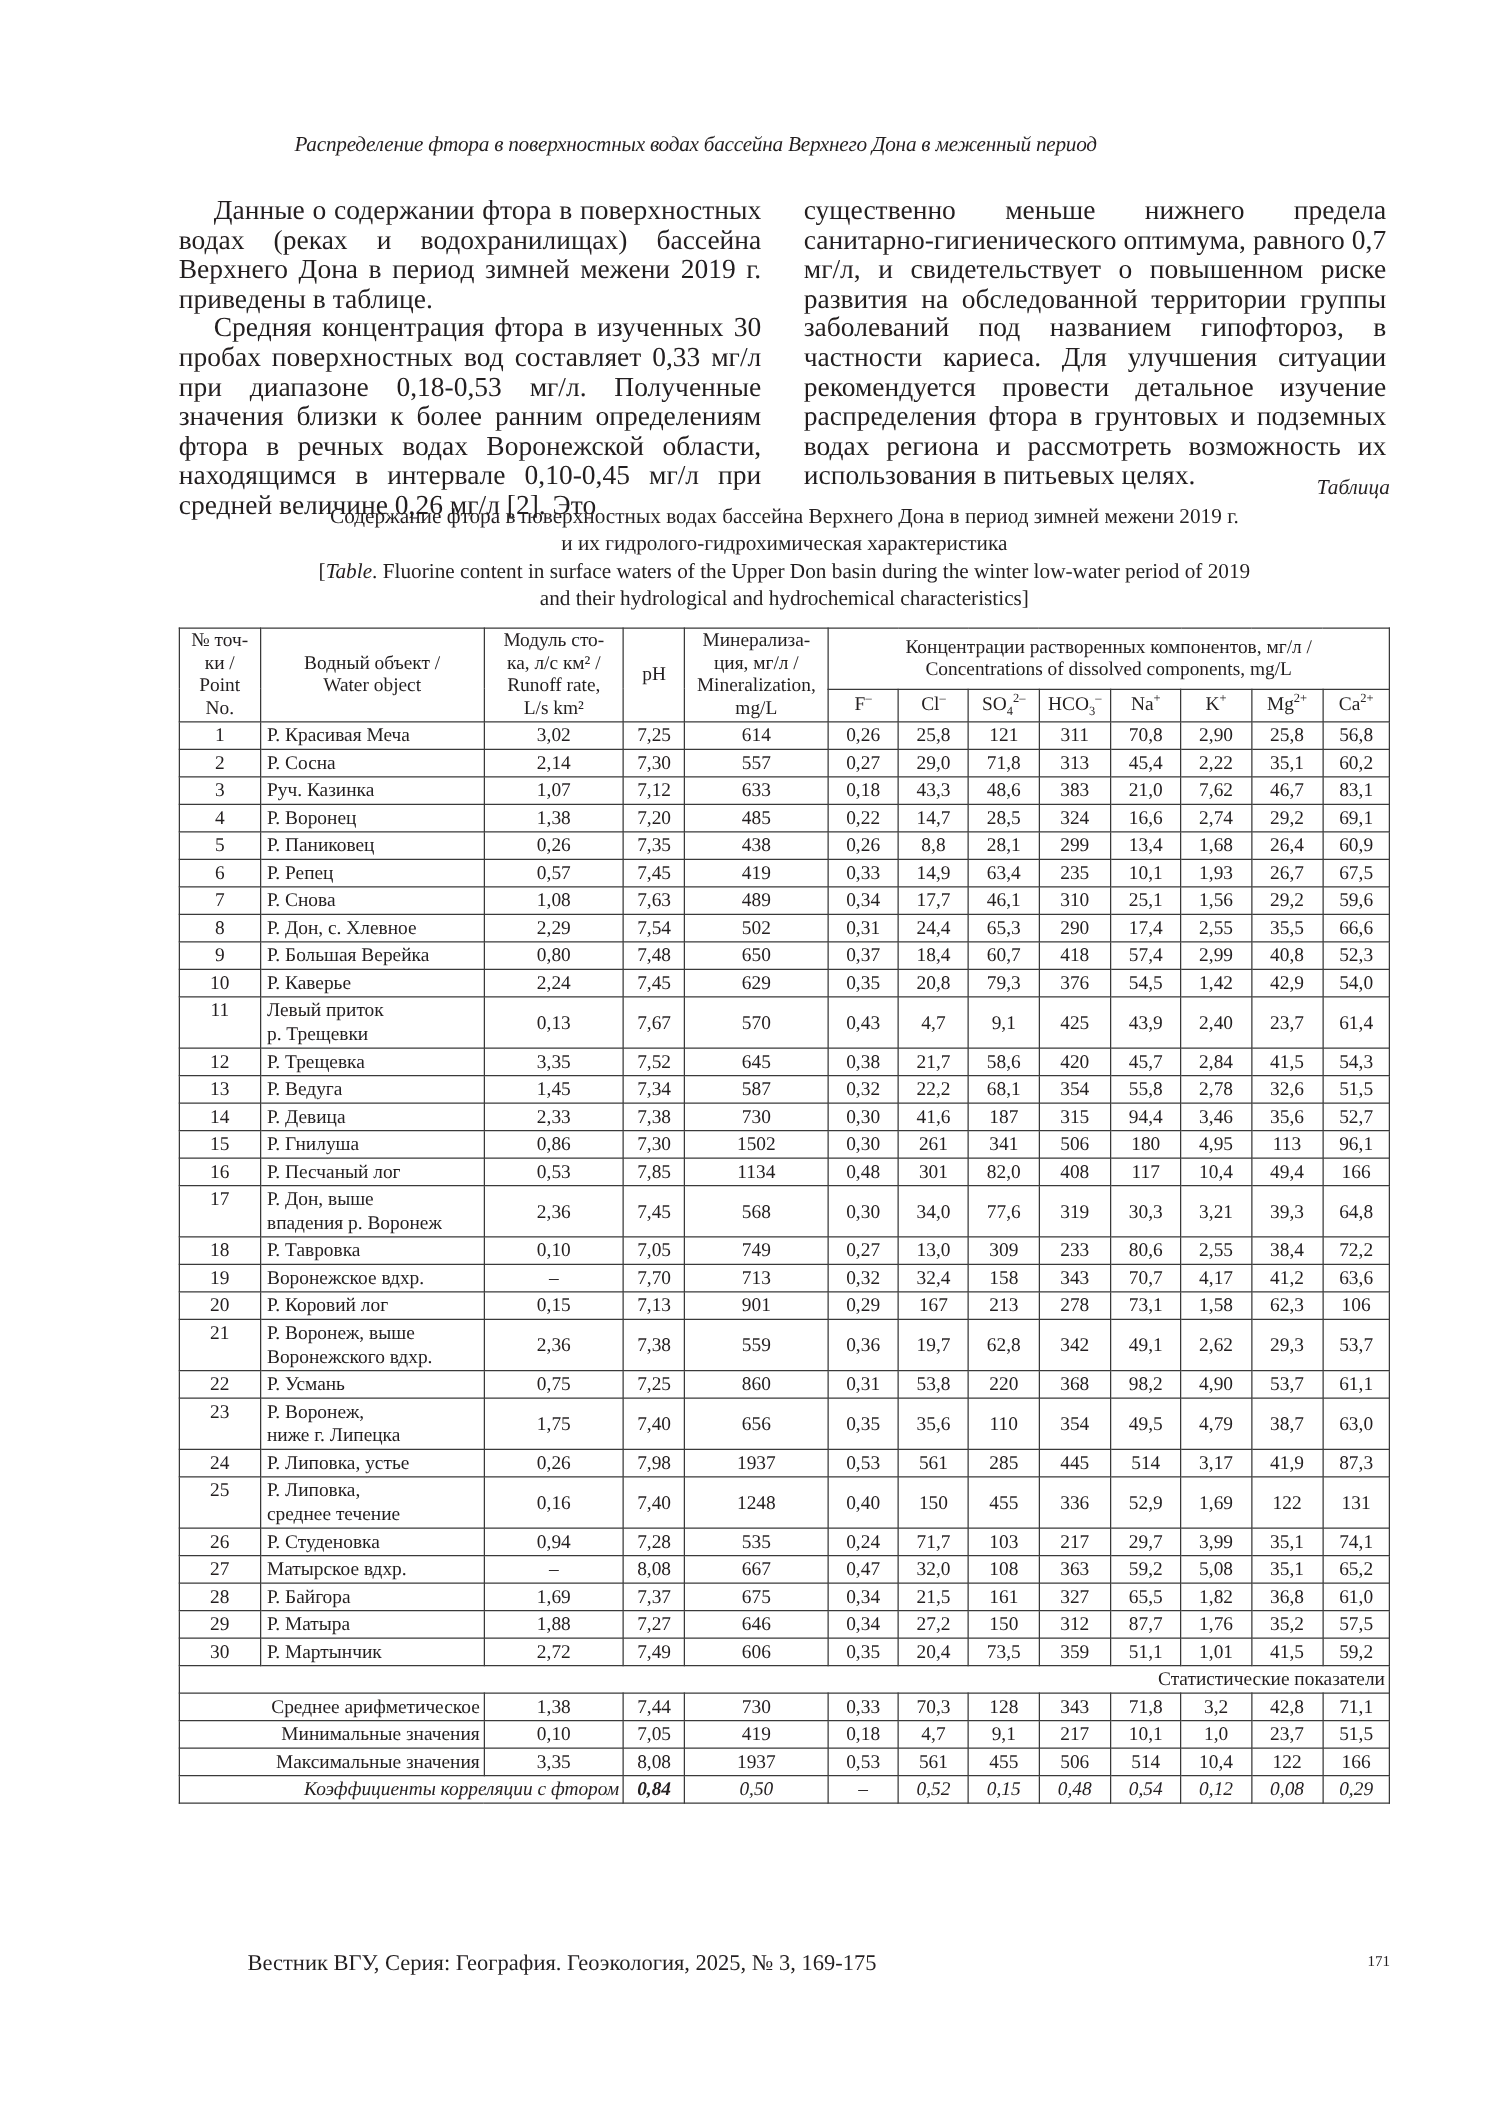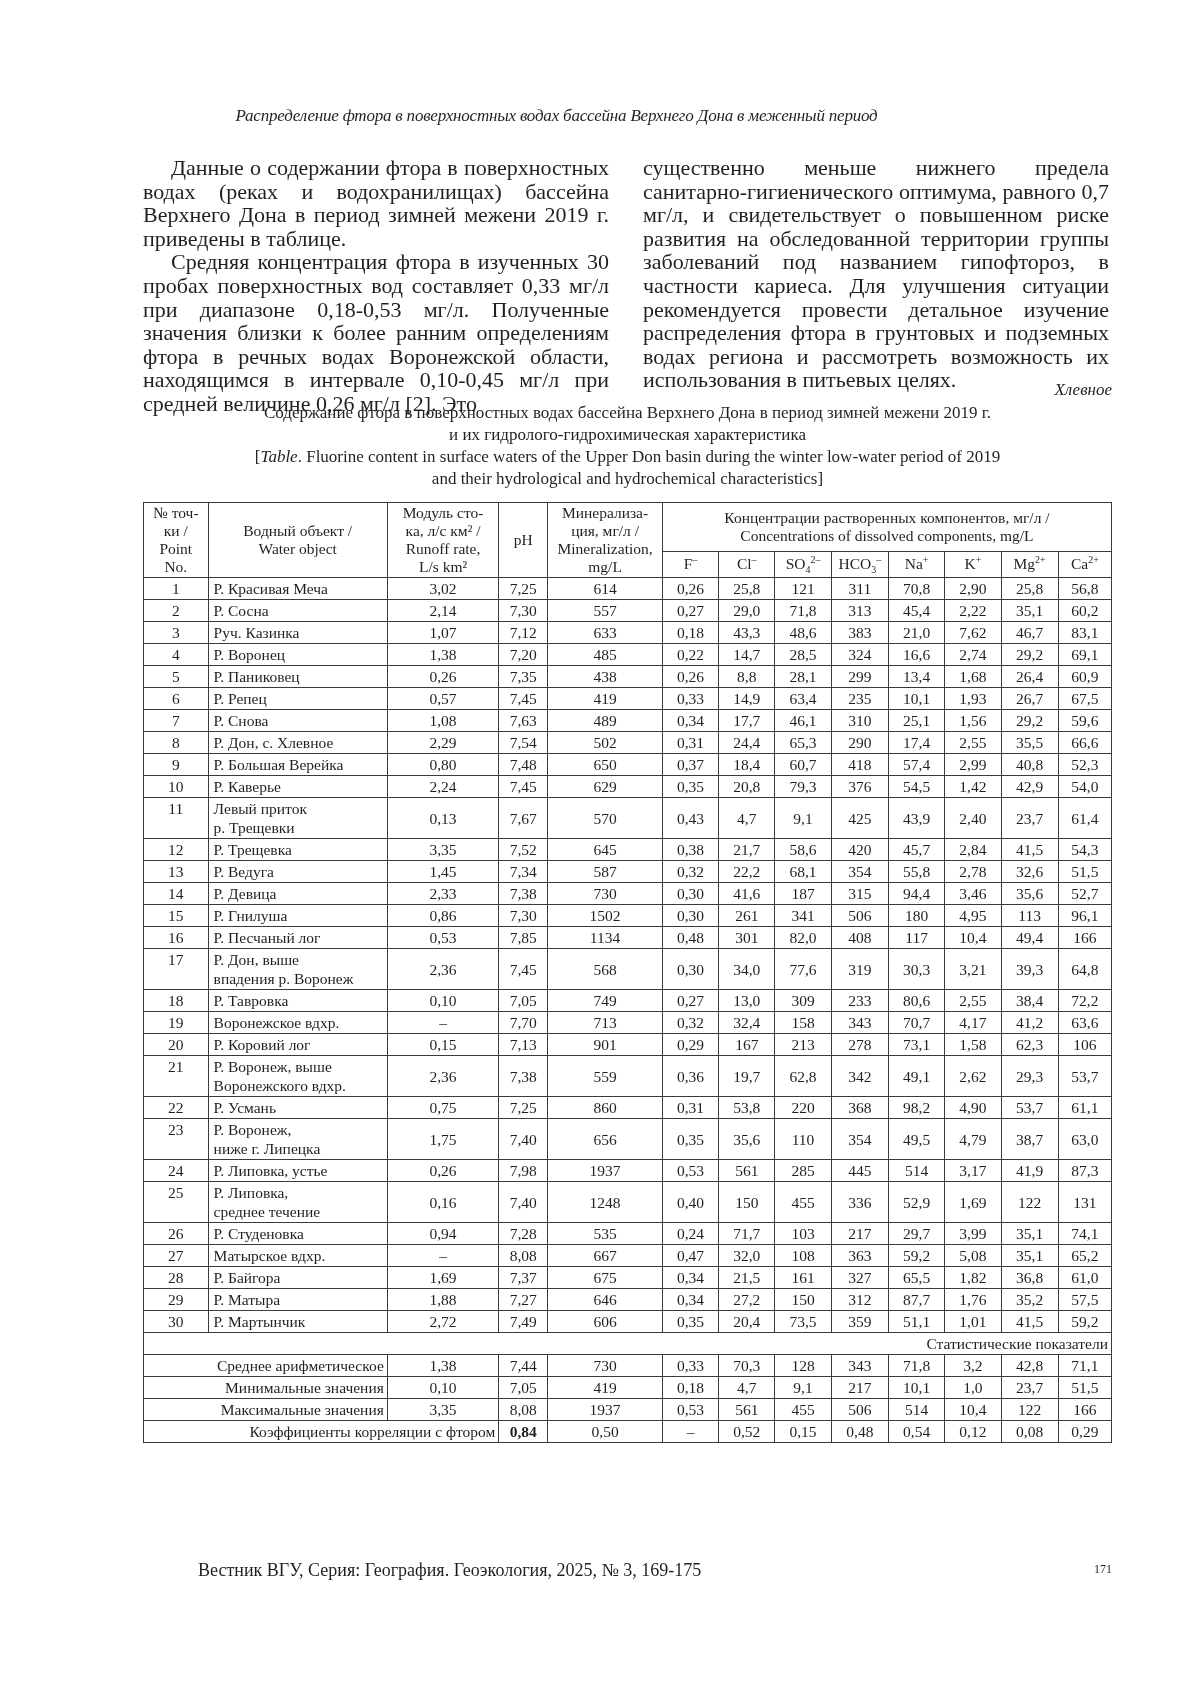--- a/index.html
+++ b/index.html
@@ -13,40 +13,40 @@
   .table-label { position: absolute; top: 380px; right: 88px; font-style: italic; font-size: 17px; }
   .caption { position: absolute; top: 402px; left: 143px; width: 969px; text-align: center; font-size: 17px; line-height: 22px; }
   .caption .en-italic { font-style: italic; }
   table.data { position: absolute; top: 502px; left: 143px; width: 969px; border-collapse: collapse; font-size: 15.5px; line-height: 19px; }
   table.data th, table.data td { border: 1px solid #3a3a3a; padding: 1px 3px; text-align: center; font-weight: normal; vertical-align: middle; }
   table.data th { line-height: 18px; }
   table.data td.name { text-align: left; padding-left: 5px; }
   table.data td.num { vertical-align: top; }
   table.data td.stat-label { text-align: right; padding-left: 5px; }
   table.data td.section { text-align: right; }
-  table.data tr.corr td { }
+  table.data tr.corr td { font-style: italic; }
   table.data tr.corr td.bold { font-weight: bold; }
   sup, sub { font-size: 10px; line-height: 0; }
   .footer-left { position: absolute; top: 1560px; left: 150px; font-size: 18px; margin-left: 48px; }
   .footer-right { position: absolute; top: 1562px; right: 88px; font-size: 12px; }
 </style>
 </head>
 <body>
 
 <div class="running-head">Распределение фтора в поверхностных водах бассейна Верхнего Дона в меженный период</div>
 
 <div class="col left">
   <p>Данные о содержании фтора в поверхностных водах (реках и водохранилищах) бассейна Верхнего Дона в период зимней межени 2019 г. приведены в таблице.</p>
   <p>Средняя концентрация фтора в изученных 30 пробах поверхностных вод составляет 0,33 мг/л при диапазоне 0,18-0,53 мг/л. Полученные значения близки к более ранним определениям фтора в речных водах Воронежской области, находящимся в интервале 0,10-0,45 мг/л при средней величине 0,26 мг/л [2]. Это</p>
 </div>
 <div class="col right">
   <p>существенно меньше нижнего предела санитарно-гигиенического оптимума, равного 0,7 мг/л, и свидетельствует о повышенном риске развития на обследованной территории группы заболеваний под названием гипофтороз, в частности кариеса. Для улучшения ситуации рекомендуется провести детальное изучение распределения фтора в грунтовых и подземных водах региона и рассмотреть возможность их использования в питьевых целях.</p>
 </div>
 
-<div class="table-label">Хлевное</div>
+<div class="table-label">Таблица</div>
 
 <div class="caption">
   <div>Содержание фтора в поверхностных водах бассейна Верхнего Дона в период зимней межени 2019 г.</div>
   <div>и их гидролого-гидрохимическая характеристика</div>
   <div><span>[</span><span class="en-italic">Table</span><span>. Fluorine content in surface waters of the Upper Don basin during the winter low-water period of 2019</span></div>
   <div>and their hydrological and hydrochemical characteristics]</div>
 </div>
 
 <table class="data">
   <colgroup>

